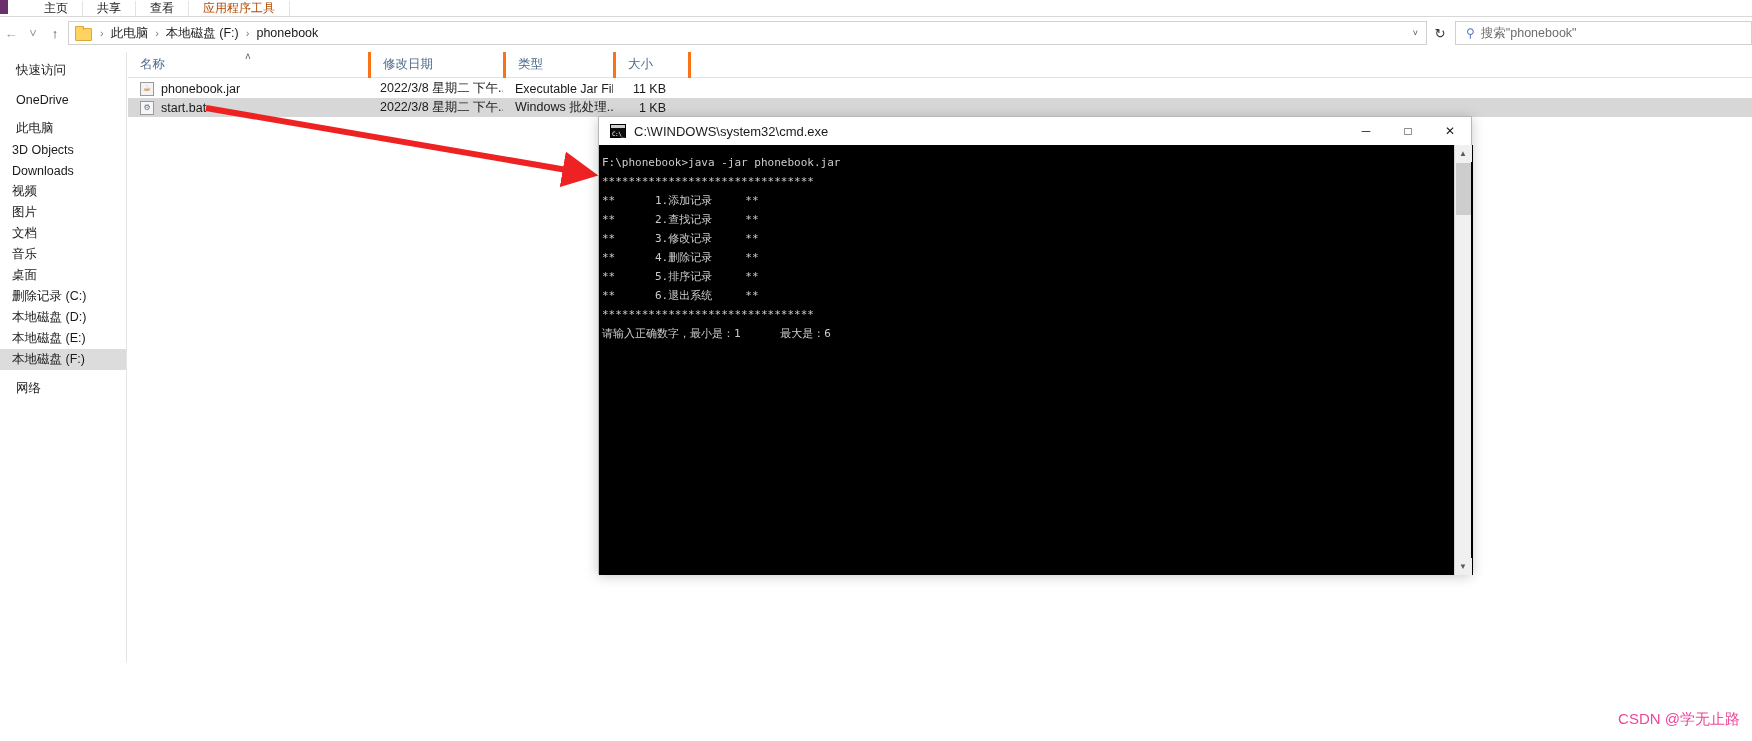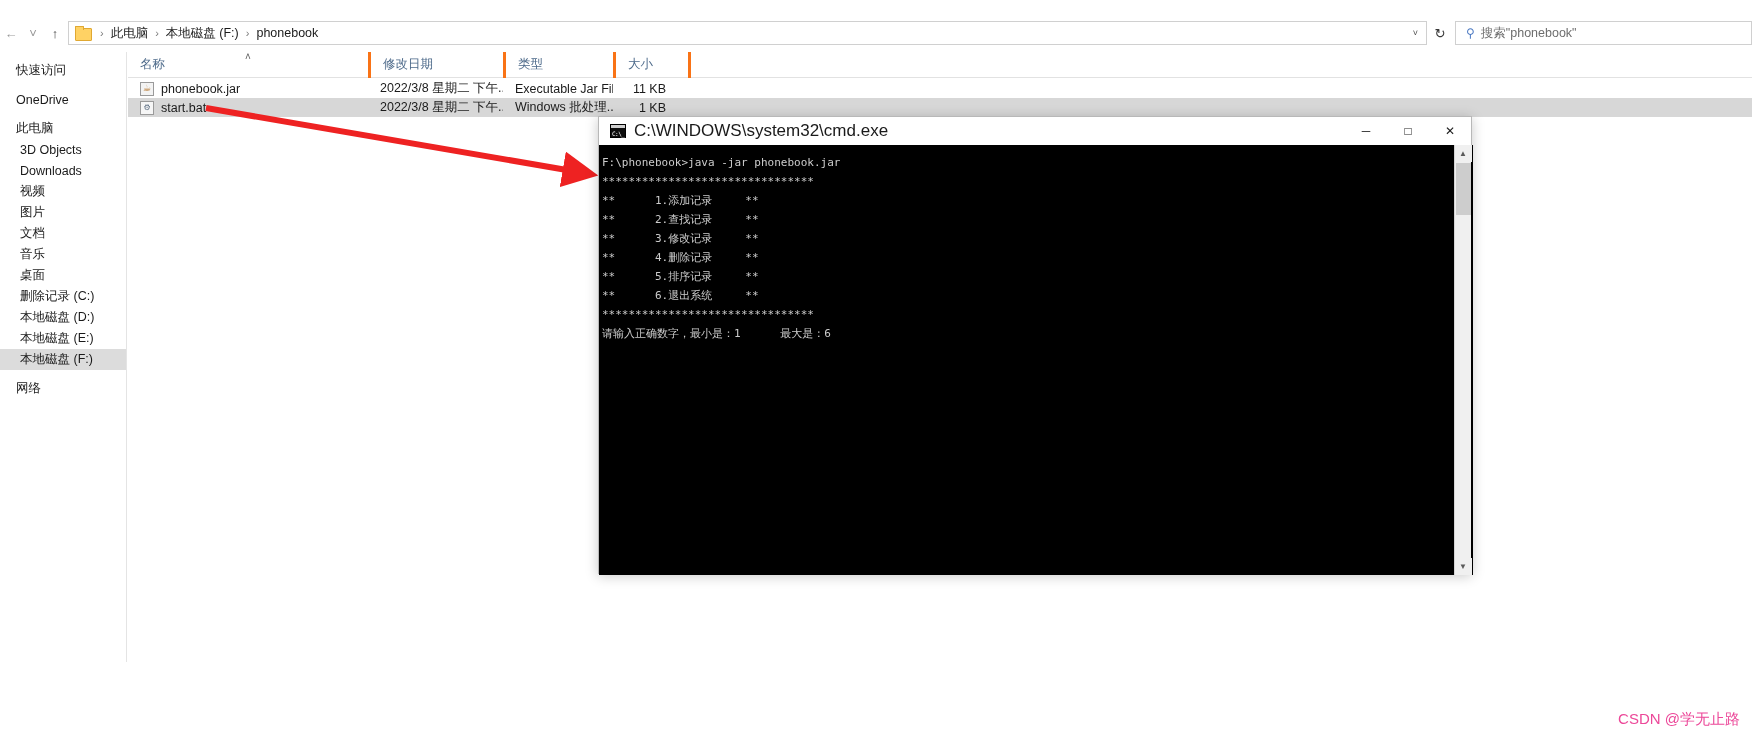--- a/index.html
+++ b/index.html
@@ -107,21 +107,21 @@
   
   .sidebar {
     position: absolute; left: 0; top: 52px; width: 127px; height: 610px;
     background: #ffffff;
     border-right: 1px solid #e4e4e4;
     font-size: 12.5px; color: #1a1a1a;
   }
   .side-item {
     height: 21px; display:flex; align-items:center; padding-left: 16px; white-space:nowrap;
   }
-  .side-item.indent { padding-left: 20px; }
+  .side-item.indent { padding-left: 12px; }
   .side-item.selected { background: #dcdcdc; }
   .side-gap { height: 8px; }
 
   
   .file-list {
     position: absolute; left: 128px; top: 79px; width: 1624px; height: 583px;
     font-size: 12.5px; color: #1a1a1a;
   }
   .file-row { height: 19px; display:flex; align-items:center; }
   .file-row.selected { background: #d7d7d7; }
@@ -158,21 +158,21 @@
     background: #0d0d0d; border: 1px solid #000; position: relative; flex:0 0 auto;
     display:flex; align-items:flex-end; justify-content:flex-start;
   }
   .cmd-ico span {
     color:#ffffff; font-size:6px; font-family:"DejaVu Sans Mono","Liberation Mono",monospace;
     line-height:7px; padding-left:1px; letter-spacing:-0.5px;
   }
   .cmd-ico::before {
     content:''; position:absolute; left:0; top:0; right:0; height:3px; background:#cfcfcf;
   }
-  .cmd-title-text { font-size: 17px; color: #1a1a1a; white-space: nowrap; }
+  .cmd-title-text { font-size: 13px; color: #1a1a1a; white-space: nowrap; }
   .cmd-ctrls { margin-left: auto; display:flex; height: 28px; }
   .cmd-ctrl {
     width: 42px; height: 28px; display:flex; align-items:center; justify-content:center;
     font-size: 12px; color:#1a1a1a;
   }
   .cmd-body {
     position: absolute; left: 0; top: 28px; width: 874px; height: 430px;
     background: #000000;
   }
   .cmd-text {
@@ -199,20 +199,29 @@
   .watermark {
     position: absolute; right: 12px; bottom: 12px;
     font-size: 15px; color: #ec4899; white-space: nowrap;
   }
 </style>
 </head>
 <body>
 
 <div id="explorer">
 
+  <div class="ribbon-strip">
+    <div class="ribbon-accent"></div>
+    <div class="ribbon-tabs-inner">
+      <div class="ribbon-tab">主页</div>
+      <div class="ribbon-tab">共享</div>
+      <div class="ribbon-tab">查看</div>
+      <div class="ribbon-tab app-tools">应用程序工具</div>
+    </div>
+  </div>
 
   <div class="addr-row">
     <div class="nav-btn">←</div>
     <div class="nav-btn">˅</div>
     <div class="nav-btn active">↑</div>
 
     <div class="addr-box">
       <div class="folder-mini"></div>
       <span class="crumb-sep">›</span>
       <span class="crumb">此电脑</span>

